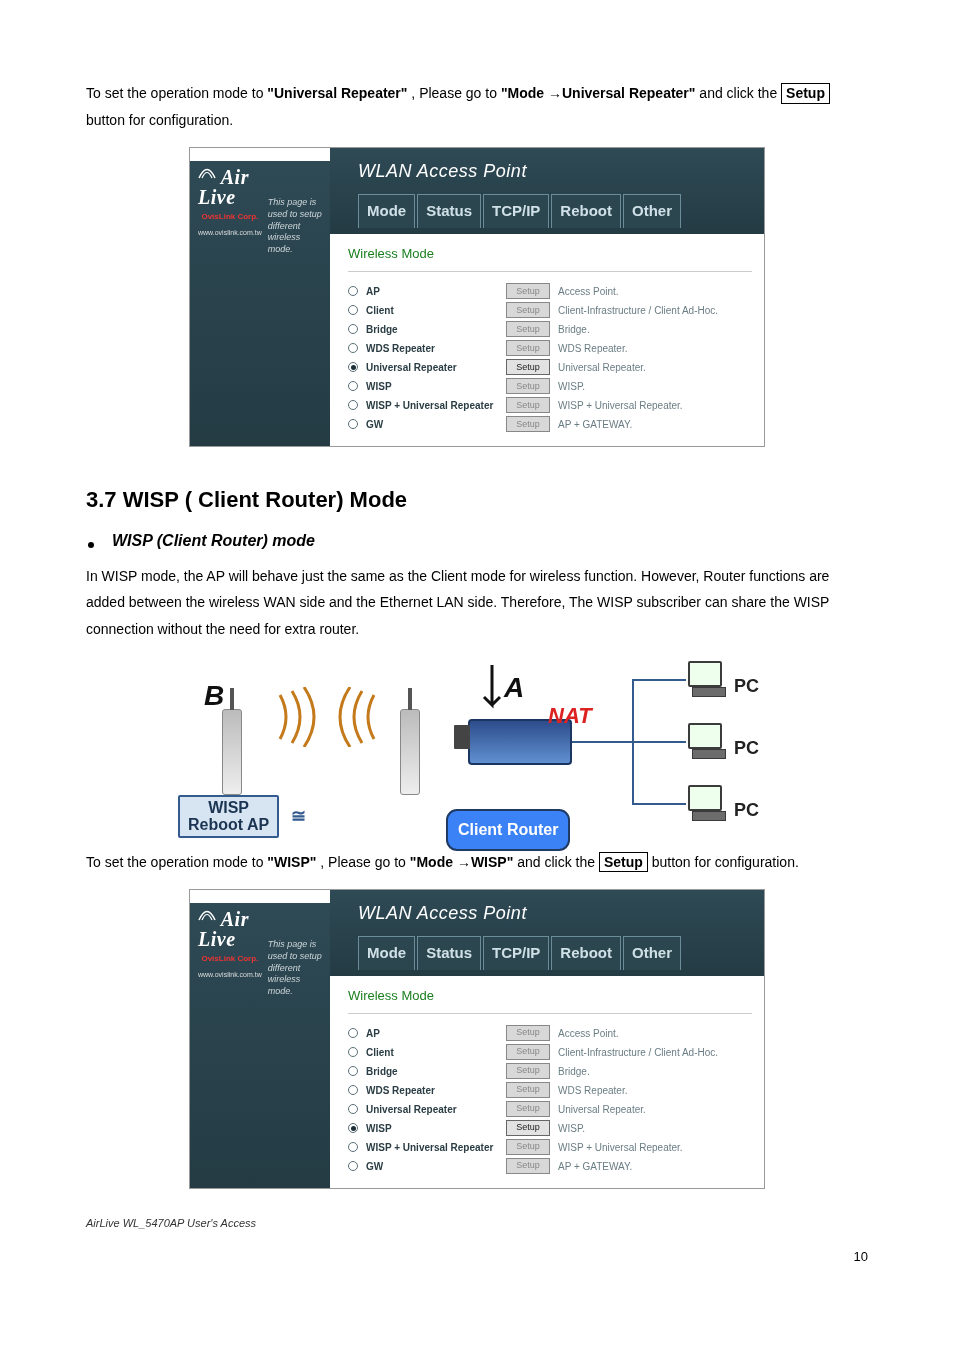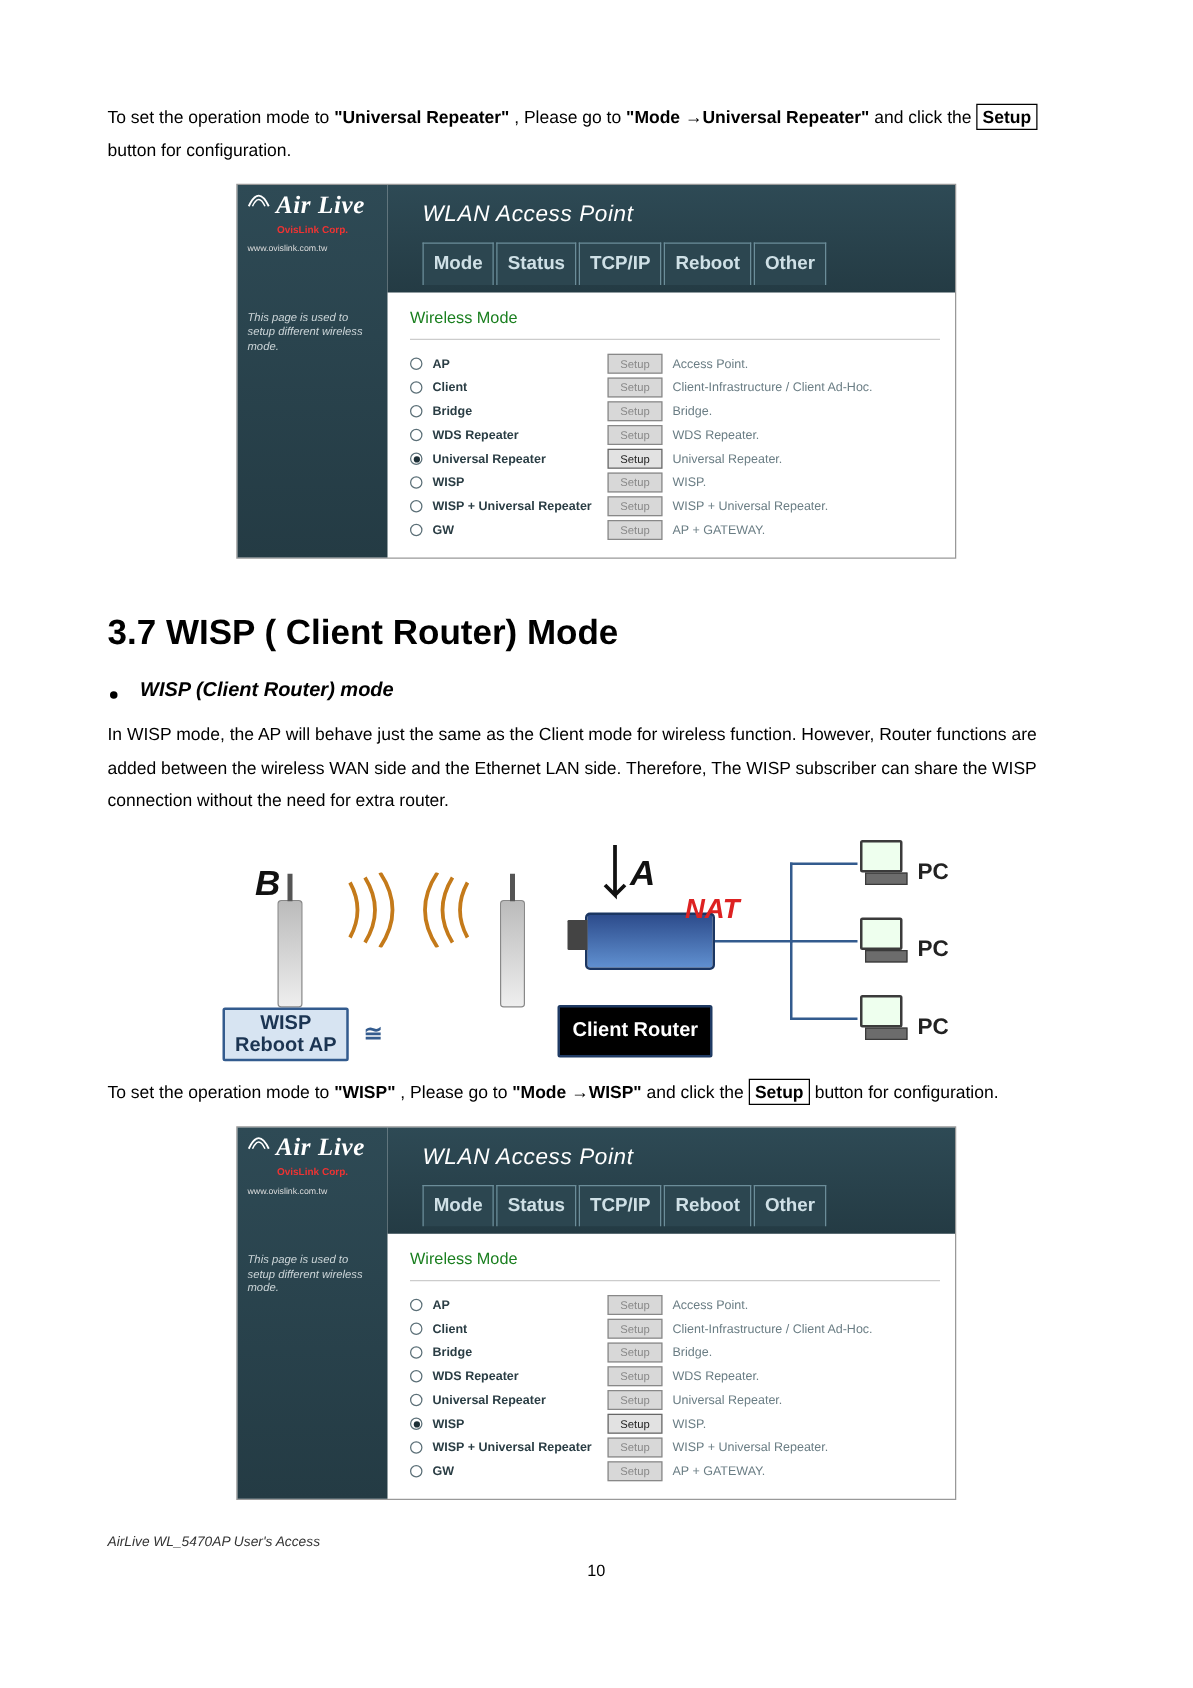--- a/index.html
+++ b/index.html
@@ -27,27 +27,28 @@
   .router-ui {
     width: 576px;
     margin: 8px auto 24px auto;
     border: 1px solid #999;
     background: #fff;
     font-size: 11px;
     display: flex;
     color: #3b4a4f;
   }
   .ru-sidebar {
-    width: 120px;
+    width: 140px;
     background: linear-gradient(#2e4a55, #243b44);
     color: #fff;
     padding: 6px 8px 10px 8px;
     display: flex;
-    flex-direction: column;
+    flex-direction: row;
     gap: 6px;
+    margin-top: 13px;
   }
   .ru-logo-row {
     display: flex; flex-direction: column; gap: 2px;
     margin-bottom: 6px;
   }
   .ru-logo {
     font-family: "Times New Roman", serif;
     font-style: italic;
     font-weight: bold;
     font-size: 20px;
@@ -140,21 +141,21 @@
   .ru-setup.enabled {
     background: #e2e2e2;
     color: #222;
     border-color: #666;
     cursor: pointer;
   }
   .ru-desc { color: #6a7d84; font-size: 10px; }
 
   
   h2.sec37 {
-    font-size: 28px;
+    font-size: 22px;
     font-weight: bold;
     margin-top: 32px;
     margin-bottom: 6px;
   }
   .bullet-line {
     display: flex; align-items: baseline; gap: 18px;
     margin-bottom: 6px;
     font-size: 16px;
     font-weight: bold;
     font-style: italic;
@@ -235,23 +236,23 @@
 
   .justify { text-align: justify; }
 
   .footer {
     font-style: italic;
     font-size: 11px;
     margin-top: 10px;
     color: #333;
   }
   .page-number {
-    text-align: center;
+    text-align: right;
     font-size: 13px;
-    margin-top: 0;
+    margin-top: 12px;
   }
 </style>
 </head>
 <body>
 
 <p class="text-block">
   <span>To set the operation mode to </span>
   <strong>"Universal Repeater"</strong>
   <span>, Please go to </span>
   <strong>"Mode </strong><strong class="arrow">→</strong><strong>Universal Repeater"</strong>
@@ -370,21 +371,21 @@
 
   <div class="d-ant" style="left:222px; top:52px;"></div>
   <div class="d-wire-sym" style="left:113px; top:142px;">≅</div>
 
   <div class="d-router" style="left:290px; top:62px;"></div>
   <div class="d-letter" style="left:326px; top:4px;">A</div>
   <svg style="position:absolute; left:300px; top:8px;" width="28" height="54">
       <path d="M14 0 L14 40 L6 32 M14 40 L22 32" fill="none" stroke="#111" stroke-width="3"></path>
     </svg>
   <div class="d-nat" style="left:370px; top:38px;">NAT</div>
-  <div class="d-label-box" style="left:268px; top:136px; background:#000000; color:#fff; border-color:#1f3a63;">Client Router</div>
+  <div class="d-label-box" style="left:268px; top:152px; background:#3b82f6; color:#fff; border-color:#1f3a63;border-radius:11px;">Client Router</div>
 
   <div class="d-line-h" style="left:394px; top:84px; width:62px;"></div>
   <div class="d-line-v" style="left:454px; top:22px; height:126px;"></div>
   <div class="d-line-h" style="left:454px; top:22px; width:54px;"></div>
   <div class="d-line-h" style="left:454px; top:84px; width:54px;"></div>
   <div class="d-line-h" style="left:454px; top:146px; width:54px;"></div>
 
   <div class="d-pc" style="left:510px; top:4px;">
       <div class="mon"></div>
       <div class="base"></div>

